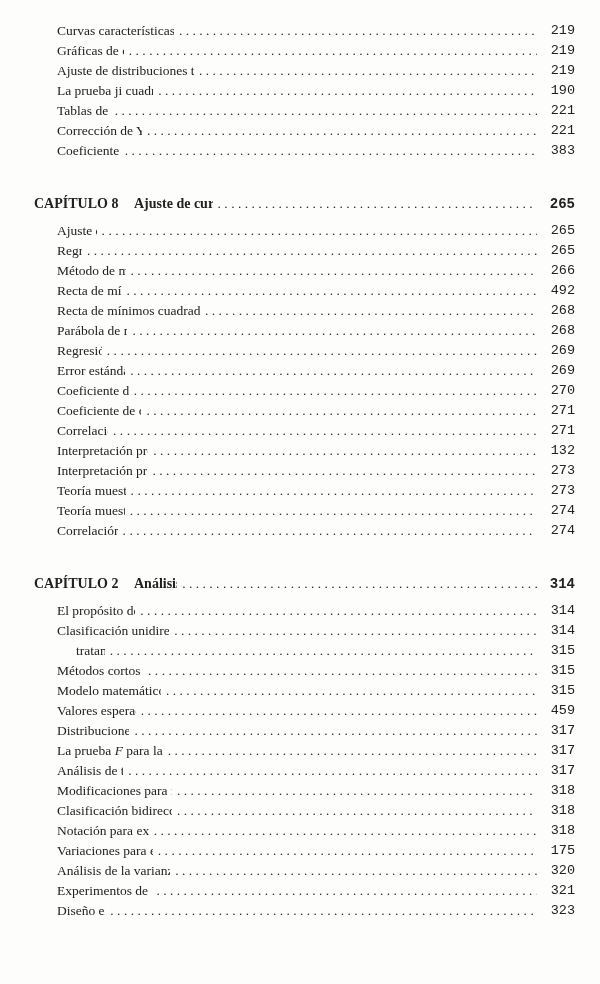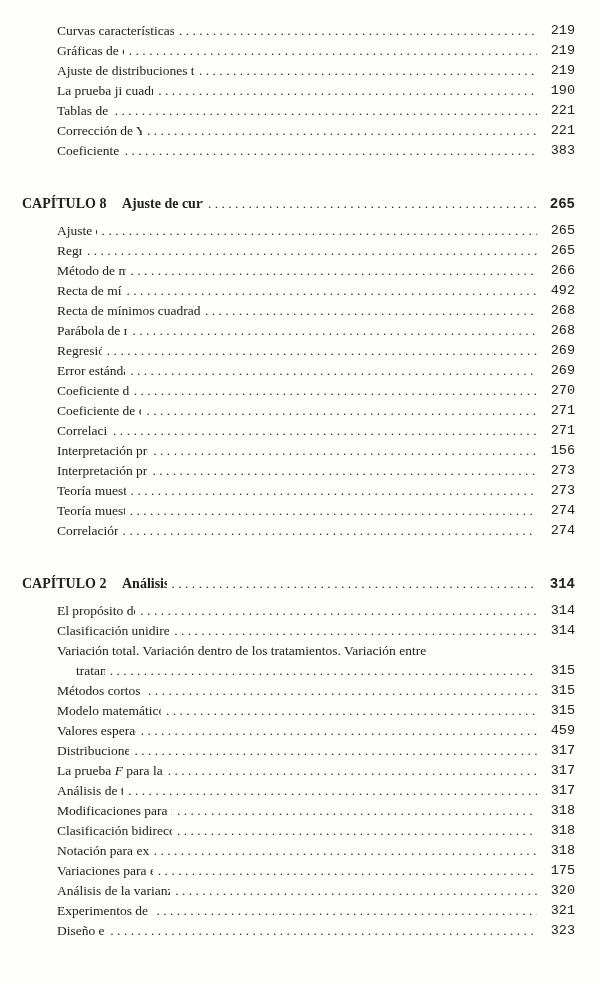--- a/index.html
+++ b/index.html
@@ -56,20 +56,21 @@
     flex: 0 0 34px;
     text-align: right;
     white-space: nowrap;
     font-family: Liberation Mono, monospace;
   }
   .heading {
     font-weight: bold;
     font-size: 14px;
     margin-top: 33px;
     margin-bottom: 7px;
+    margin-left: 12px;
   }
   .heading .chapter {
     flex: 0 0 100px;
     white-space: nowrap;
   }
   .heading .label {
     flex: 0 1 auto;
     white-space: nowrap;
     overflow: hidden;
   }
@@ -180,21 +181,21 @@
           <span class="page-num">271</span>
         </div>
         <div class="row entry">
           <span class="label">Correlación de rangos</span>
           <span class="dots"></span>
           <span class="page-num">271</span>
         </div>
         <div class="row entry">
           <span class="label">Interpretación probabilística de la regresión</span>
           <span class="dots"></span>
-          <span class="page-num">156</span>
+          <span class="page-num">132</span>
         </div>
         <div class="row entry">
           <span class="label">Interpretación probabilística de correlación</span>
           <span class="dots"></span>
           <span class="page-num">273</span>
         </div>
         <div class="row entry">
           <span class="label">Teoría muestral de la regresión</span>
           <span class="dots"></span>
           <span class="page-num">273</span>
@@ -220,23 +221,20 @@
         <div class="row entry">
           <span class="label">El propósito del análisis de varianza</span>
           <span class="dots"></span>
           <span class="page-num">314</span>
         </div>
         <div class="row entry">
           <span class="label">Clasificación unidireccional o experimentos de un factor</span>
           <span class="dots"></span>
           <span class="page-num">314</span>
         </div>
-        <div class="row entry">
-          <span class="label">Variación total. Variación dentro de los tratamientos. Variación entre</span>
-        </div>
         <div class="row entry cont">
           <span class="label">tratamientos</span>
           <span class="dots"></span>
           <span class="page-num">315</span>
         </div>
         <div class="row entry">
           <span class="label">Métodos cortos para obtener variaciones</span>
           <span class="dots"></span>
           <span class="page-num">315</span>
         </div>

